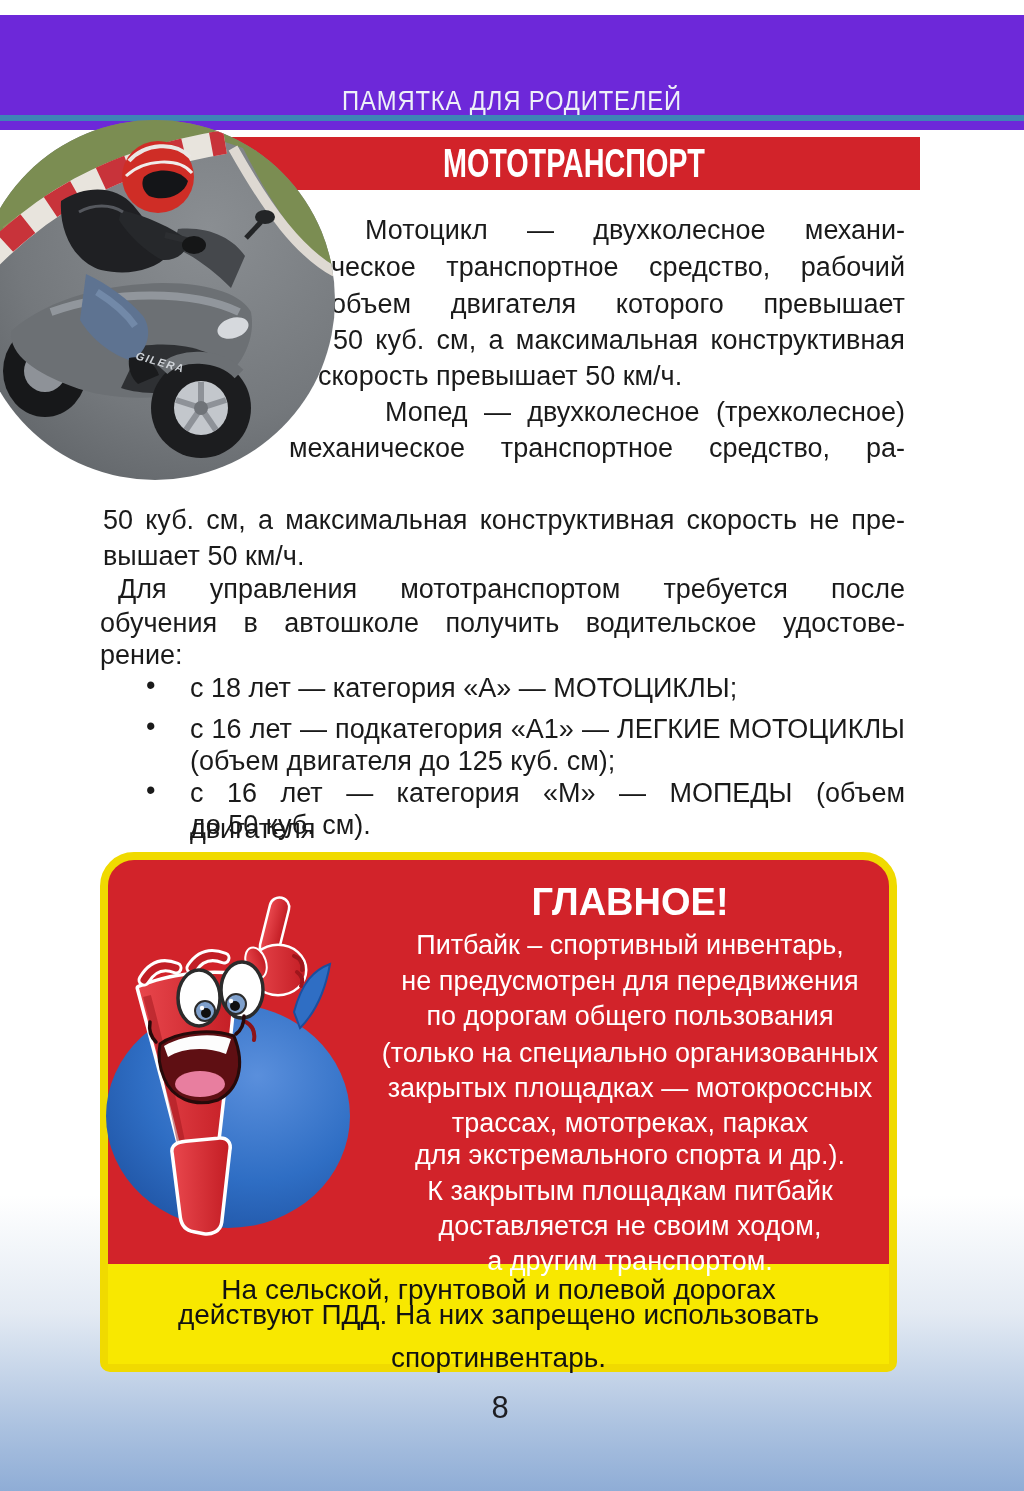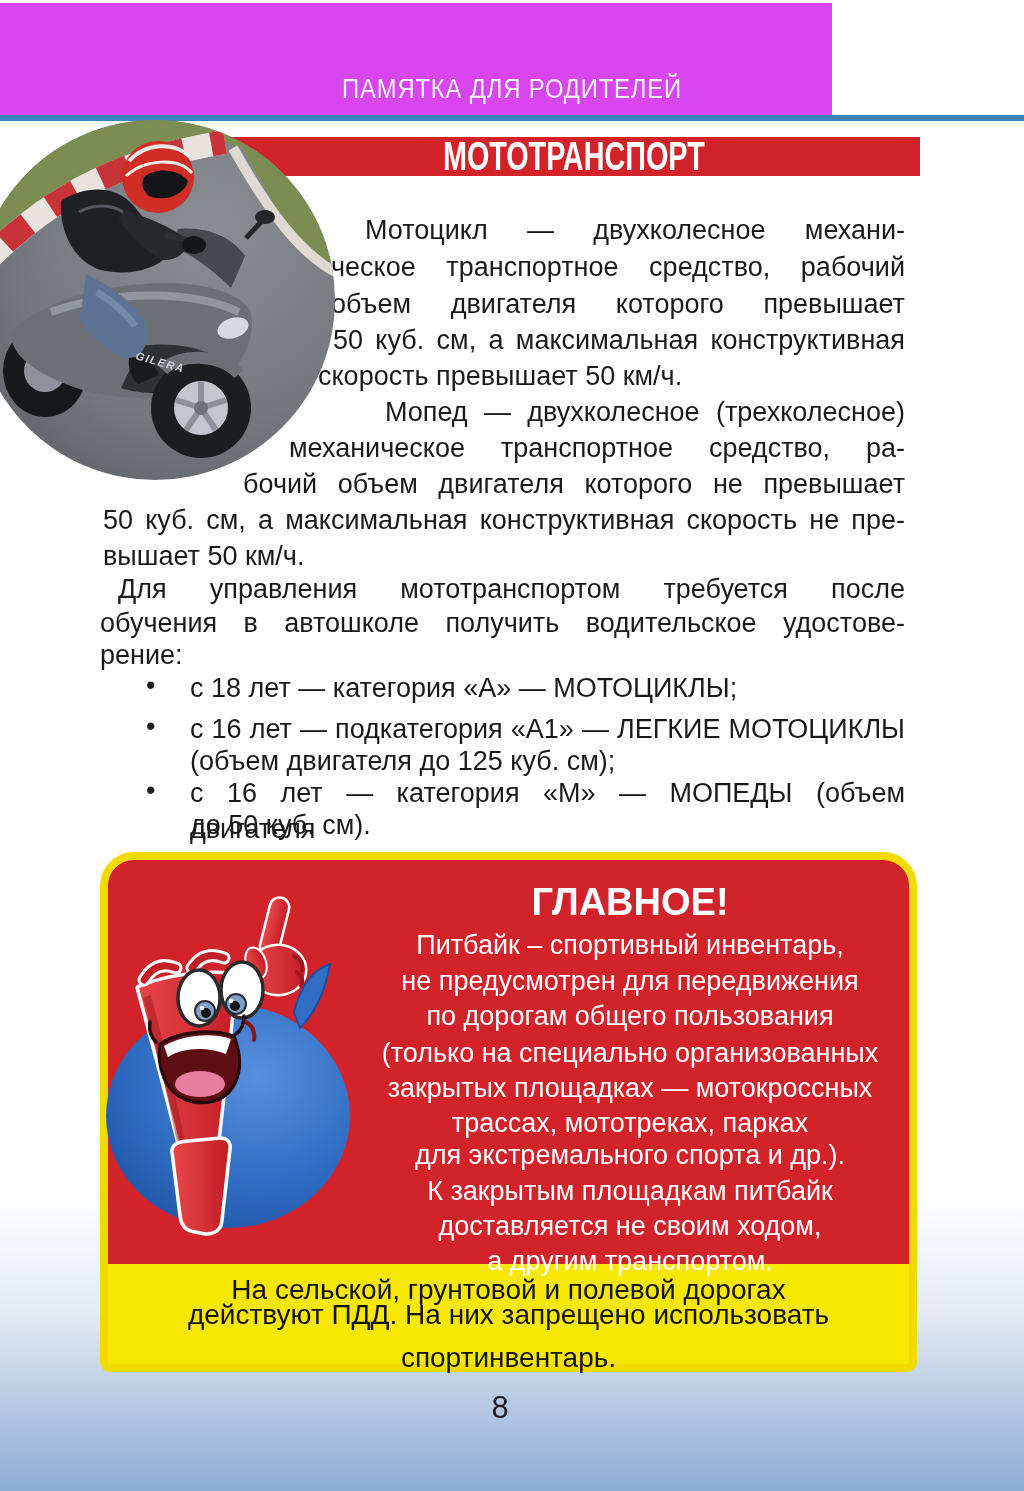--- a/index.html
+++ b/index.html
@@ -1,37 +1,37 @@
 <!DOCTYPE html>
 <html><head>
 <meta charset="utf-8">
 <style>
   html,body{margin:0;padding:0;background:#fff;}
   .page{position:relative;width:1024px;height:1491px;overflow:hidden;background:#ffffff;
         font-family:"Liberation Sans",sans-serif;color:#1a1a1a;}
   
-  .header-bar{position:absolute;left:0;top:3px;width:832px;height:115px;background:#d946ef;}
+  .header-bar{position:absolute;left:0;top:15px;width:1024px;height:115px;background:#6d28d9;}
   .header-title{position:absolute;left:0;top:70px;width:1024px;text-align:center;
     color:#eef1f8;font-size:28px;letter-spacing:1px;transform:scaleX(.85);}
   .header-stripe{position:absolute;left:0;top:115px;width:1024px;height:6px;background:#3e84b6;}
   
-  .banner{position:absolute;left:228px;top:137px;width:692px;height:39px;background:#d2232a;z-index:1;
+  .banner{position:absolute;left:228px;top:137px;width:692px;height:53px;background:#d2232a;z-index:1;
     display:flex;align-items:center;justify-content:center;}
   .banner-title{color:#fff;font-weight:bold;font-size:40px;transform:scaleX(.72);white-space:nowrap;}
   
   .photo{position:absolute;left:-25px;top:120px;width:360px;height:360px;border-radius:50%;
     overflow:hidden;z-index:5;}
   
   .bl{position:absolute;right:119px;height:36px;line-height:36px;font-size:27px;z-index:3;white-space:nowrap;}
   .j{white-space:normal;text-align:justify;text-align-last:justify;}
   .b{font-weight:normal;}
   .dot{position:absolute;font-size:27px;z-index:3;}
   
   .alert{position:absolute;left:100px;top:852px;width:781px;height:504px;z-index:2;
-    background:#d2232a;border:8px solid #f0da00;border-radius:34px 34px 10px 10px;padding-left:20px;}
+    background:#d2232a;border:8px solid #f0da00;border-radius:34px 34px 10px 10px;}
   .alert-footer{position:absolute;left:0;bottom:0;width:100%;height:100px;background:#f8e800;}
   .al{position:absolute;left:260px;width:524px;height:36px;line-height:36px;
       text-align:center;color:#ffffff;font-size:27px;white-space:nowrap;z-index:2;}
   .al.title{font-size:38px;height:42px;line-height:42px;font-weight:bold;}
   .yl{position:absolute;left:0;width:100%;height:34px;line-height:34px;text-align:center;
       color:#121212;font-size:28px;font-weight:normal;z-index:2;white-space:nowrap;}
   .mascot{position:absolute;left:-10px;top:16px;width:270px;height:380px;z-index:1;}
   
   .footer-grad{position:absolute;left:0;top:1195px;width:1024px;height:296px;z-index:0;
     background:linear-gradient(180deg,rgba(255,255,255,0) 0%,#e3eaf3 40%,#a9c0df 80%,#8fadd6 100%);}
@@ -121,21 +121,20 @@
   </div>
 
   <div class="bl j" style="left:365px;top:212px;">Мотоцикл — двухколесное механи-</div>
   <div class="bl j" style="left:331px;top:249px;">ческое транспортное средство, рабочий</div>
   <div class="bl j" style="left:331px;top:286px;">объем двигателя которого превышает</div>
   <div class="bl j" style="left:325px;top:322px;margin-left:8px;">50 куб. см, а максимальная конструктивная</div>
   <div class="bl" style="left:318px;top:358px;">скорость превышает 50 км/ч.</div>
 
   <div class="bl j" style="left:365px;top:394px;margin-left:20px;">Мопед — двухколесное (трехколесное)</div>
   <div class="bl j" style="left:289px;top:430px;">механическое транспортное средство, ра-</div>
-  <div class="bl j" style="left:243px;top:466px;">бочий объем двигателя которого не превышает</div>
   <div class="bl j" style="left:103px;top:502px;">50 куб. см, а максимальная конструктивная скорость не пре-</div>
   <div class="bl" style="left:103px;top:538px;">вышает 50 км/ч.</div>
 
   <div class="bl j b" style="left:118px;top:571px;">Для управления мототранспортом требуется после</div>
   <div class="bl j b" style="left:100px;top:605px;">обучения в автошколе получить водительское удостове-</div>
   <div class="bl b" style="left:100px;top:637px;">рение:</div>
 
   <div class="dot" style="left:146px;top:670px;">•</div>
   <div class="dot" style="left:146px;top:711px;">•</div>
   <div class="dot" style="left:146px;top:775px;">•</div>

